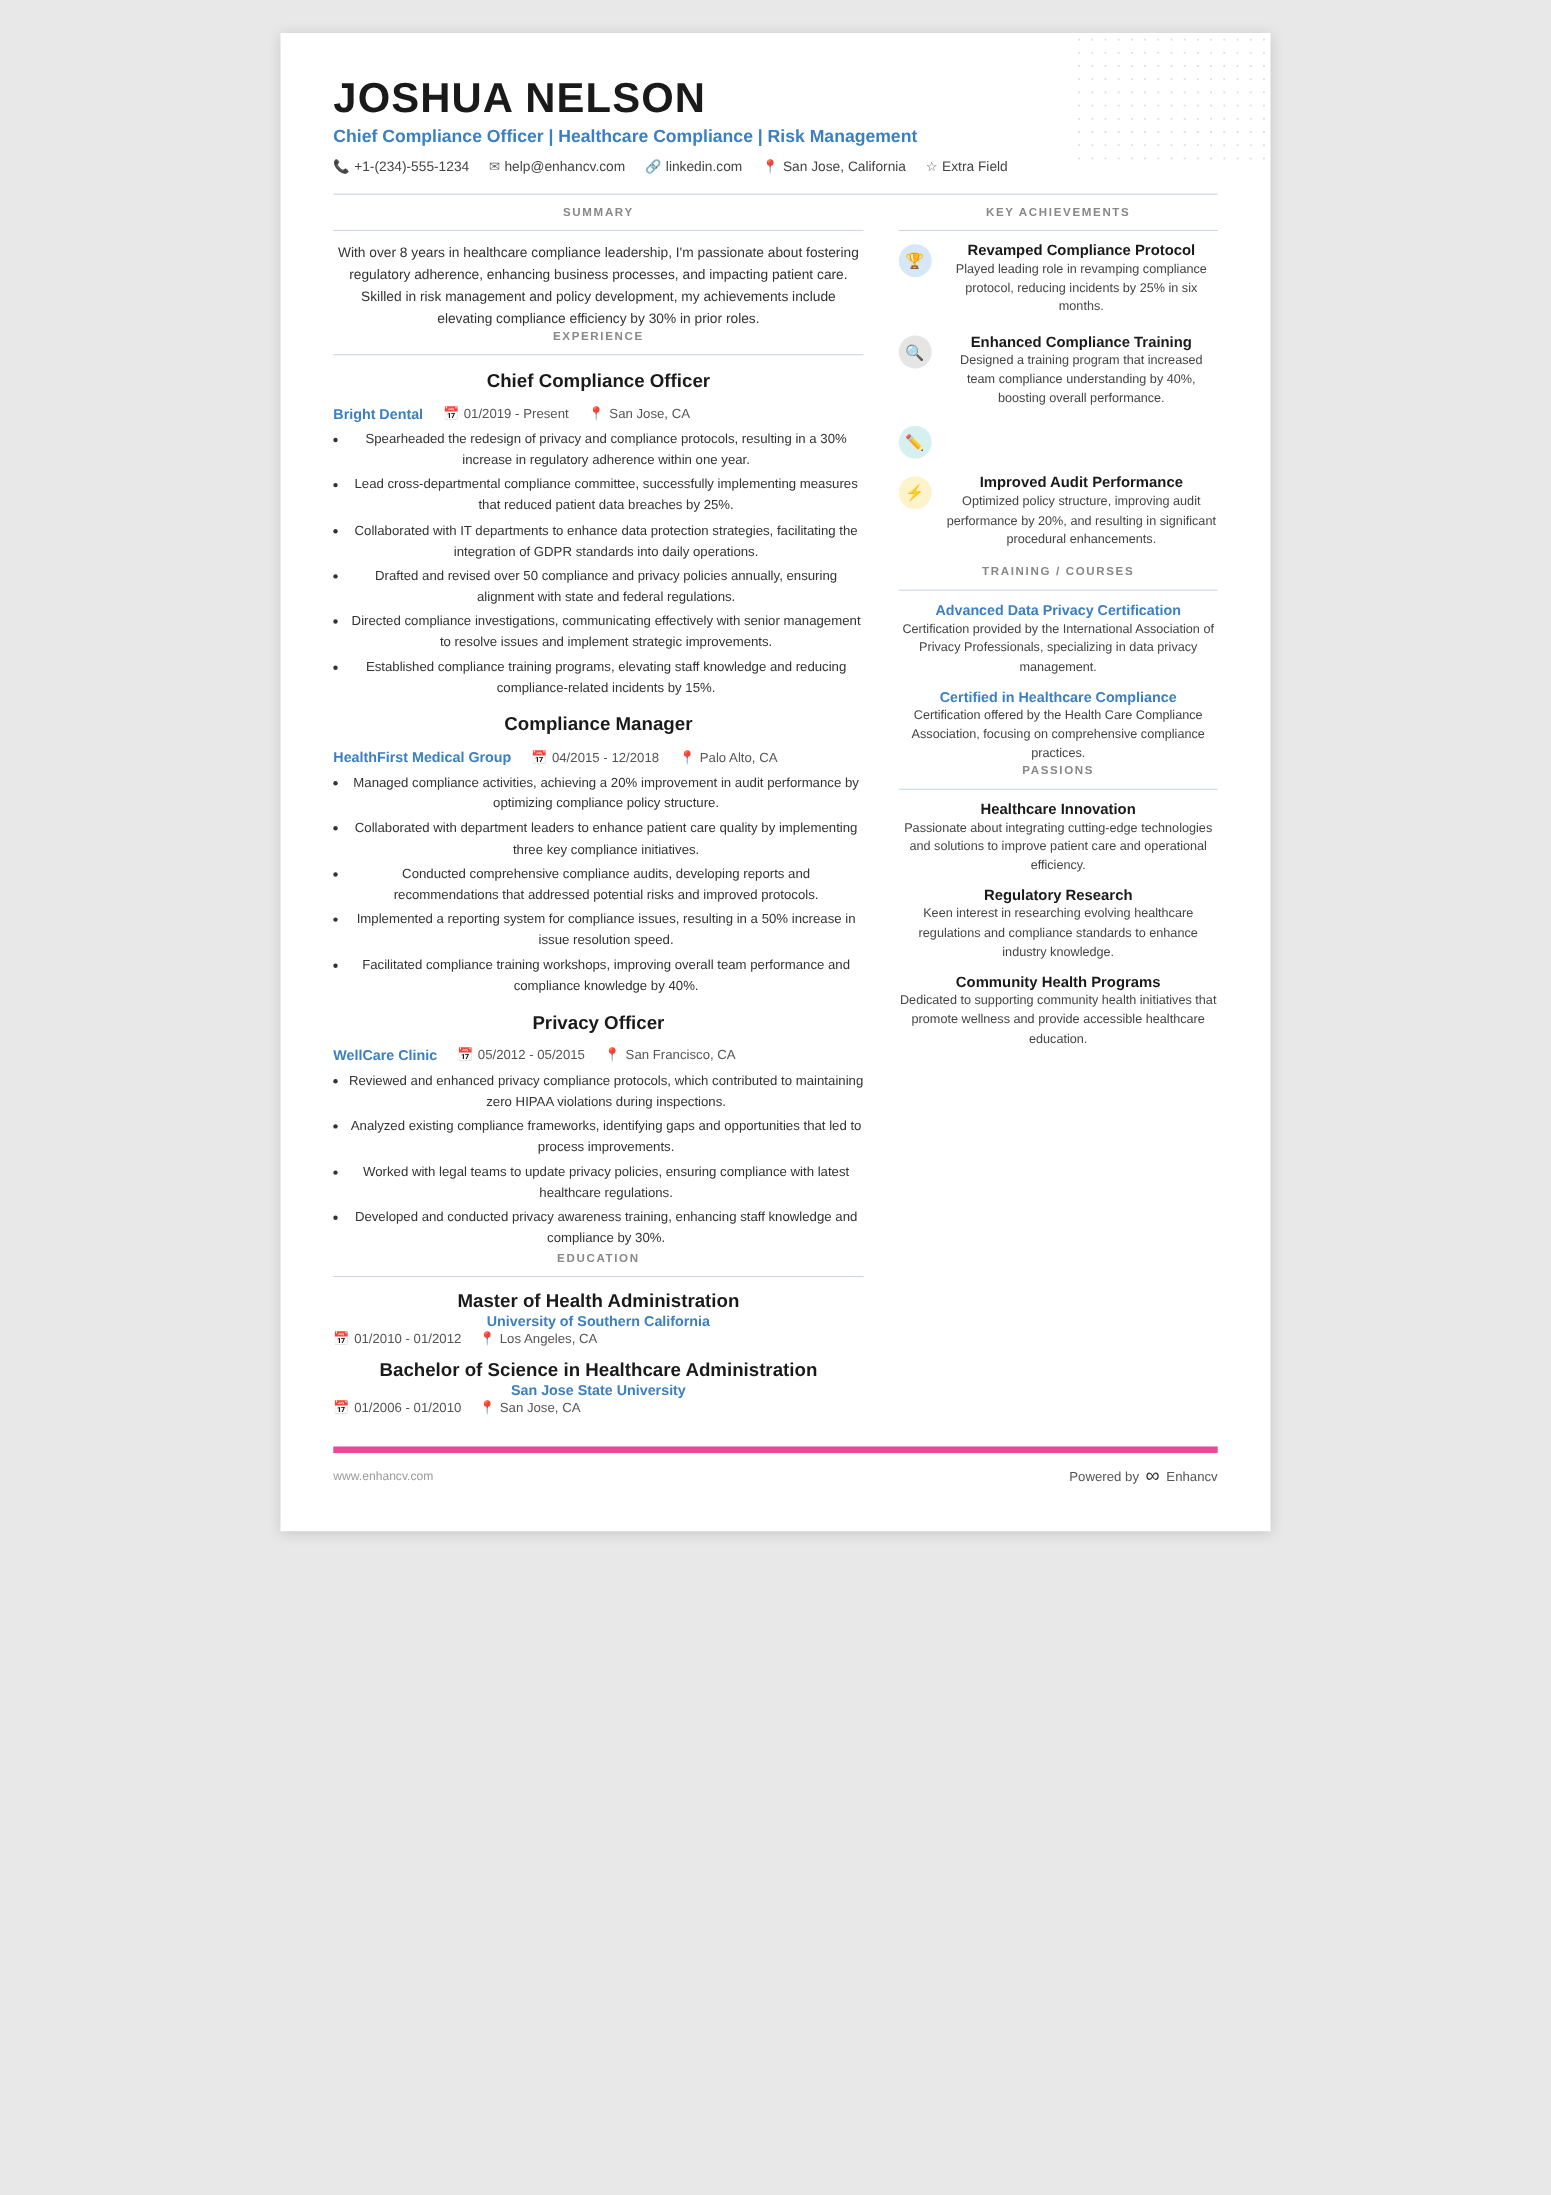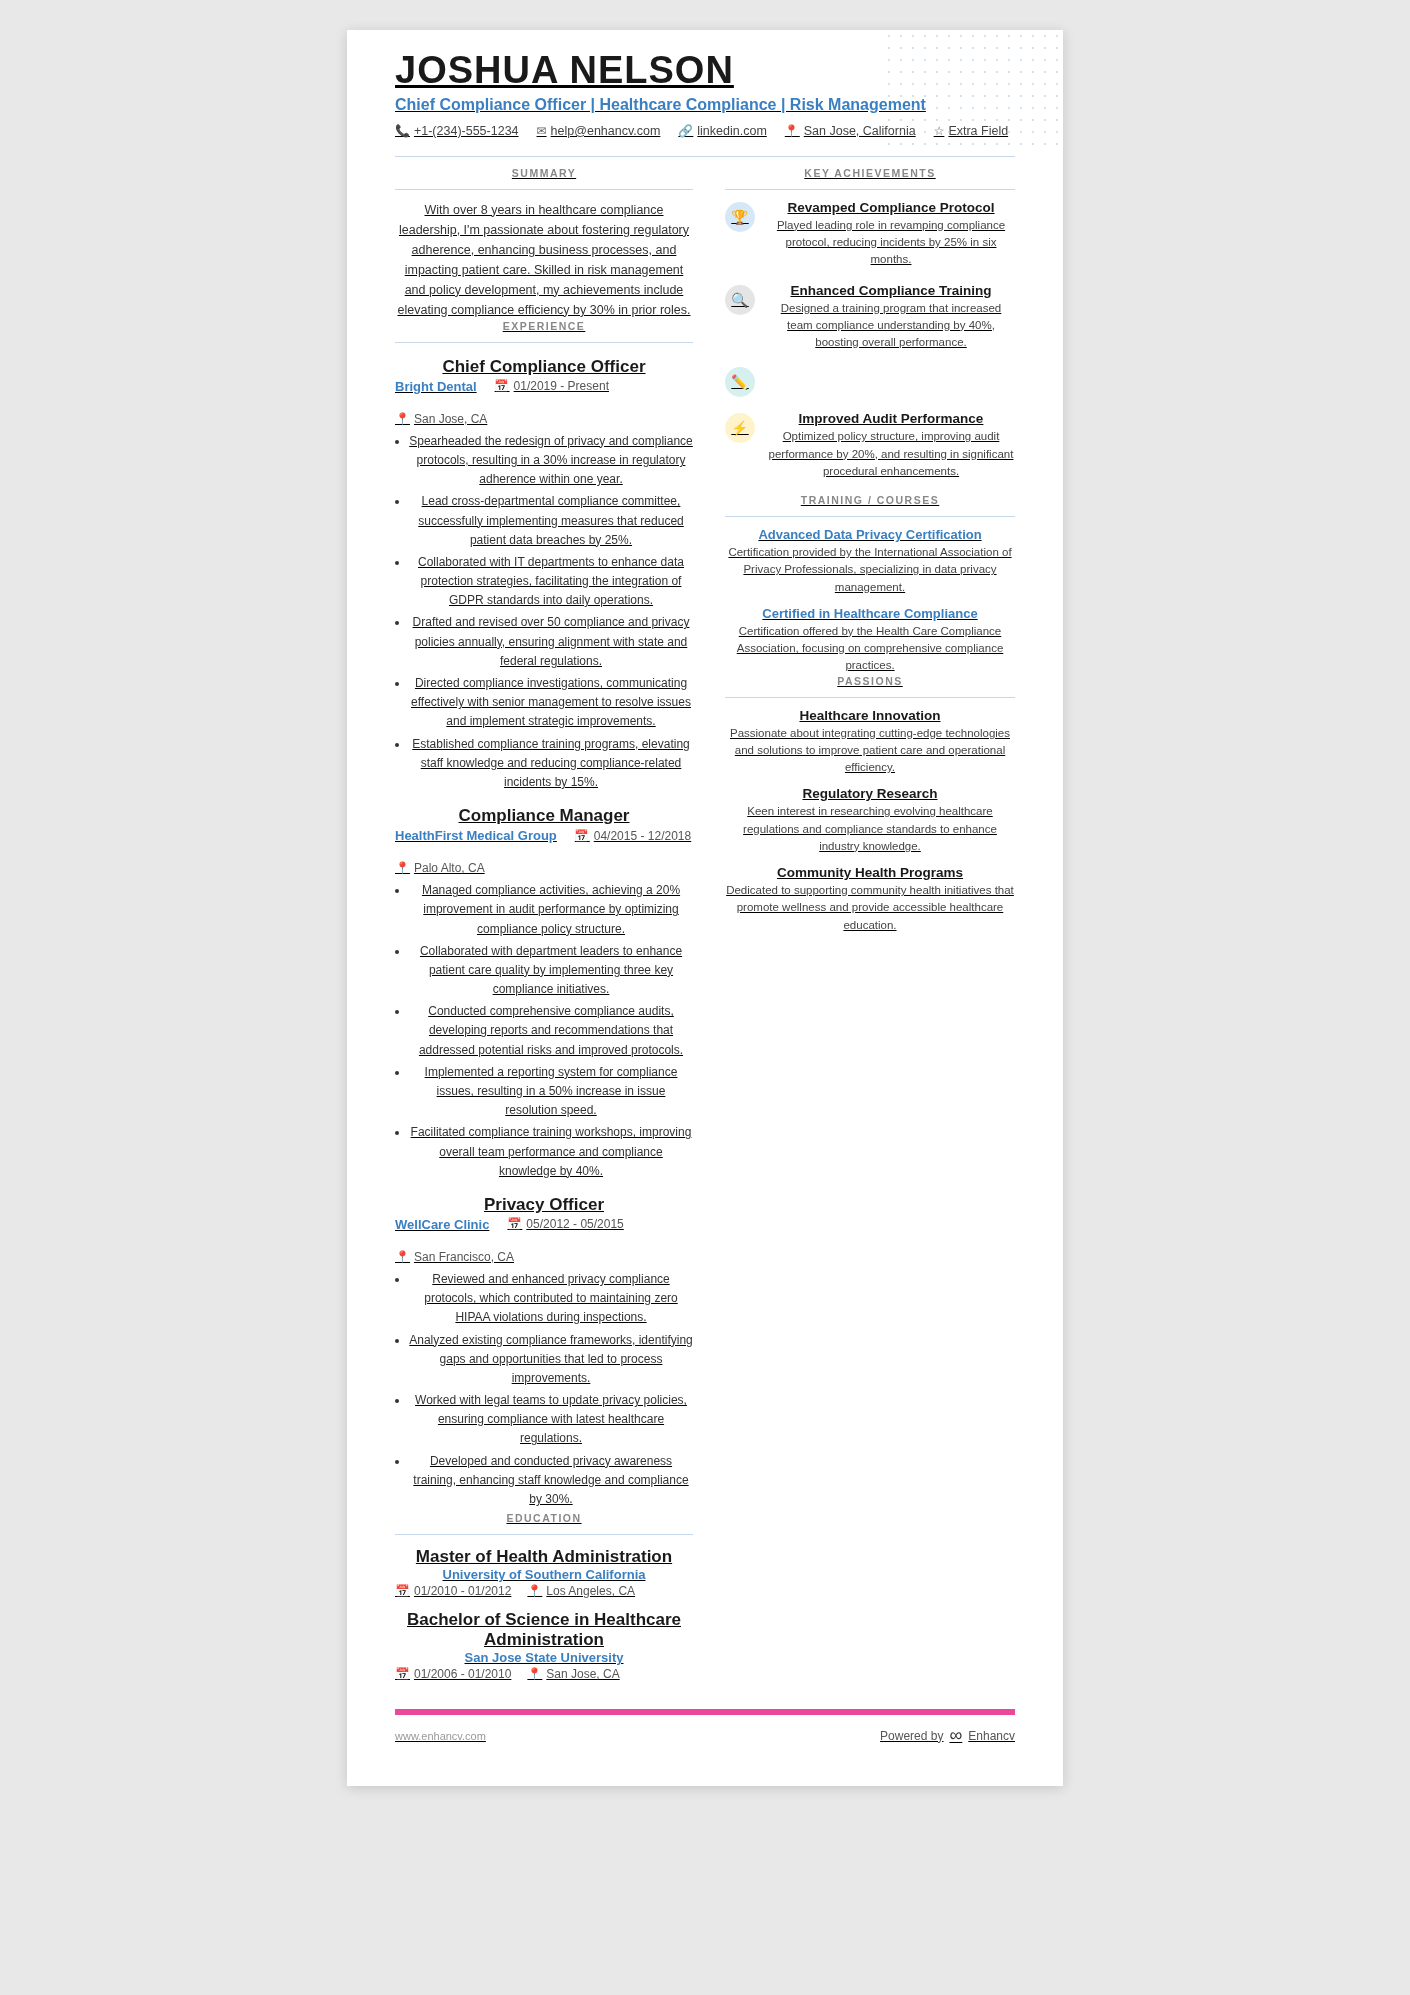--- a/index.html
+++ b/index.html
@@ -5,26 +5,25 @@
     * { margin: 0; padding: 0; box-sizing: border-box; }
     body {
       font-family: 'Arial', sans-serif;
       background: #e8e8e8;
       display: flex;
       justify-content: center;
       align-items: flex-start;
       padding: 30px;
     }
     .resume-page {
-      width: 716px;
+      width: 900px;
       background: #fff;
-      padding: 20px 48px 40px 48px;
+      padding: 40px 48px 40px 48px;
       box-shadow: 0 2px 12px rgba(0,0,0,0.15);
       position: relative;
-      text-decoration: underline;
     }
     
     .dot-pattern {
       position: absolute;
       top: 0;
       right: 0;
       width: 180px;
       height: 120px;
       background-image: radial-gradient(circle, #b0c4d8 1.2px, transparent 1.2px);
       background-size: 12px 12px;
@@ -108,21 +107,21 @@
       font-size: 13px;
       font-weight: 700;
       color: #3a7fc1;
       display: inline;
     }
     .job-meta {
       display: flex;
       gap: 18px;
       font-size: 12px;
       color: #555;
-      margin-top: 2px;
+      margin-top: 12px;
       margin-bottom: 6px;
       flex-wrap: wrap;
     }
     .job-meta-item {
       display: flex;
       align-items: center;
       gap: 4px;
     }
     .job-bullets {
       font-size: 12px;

